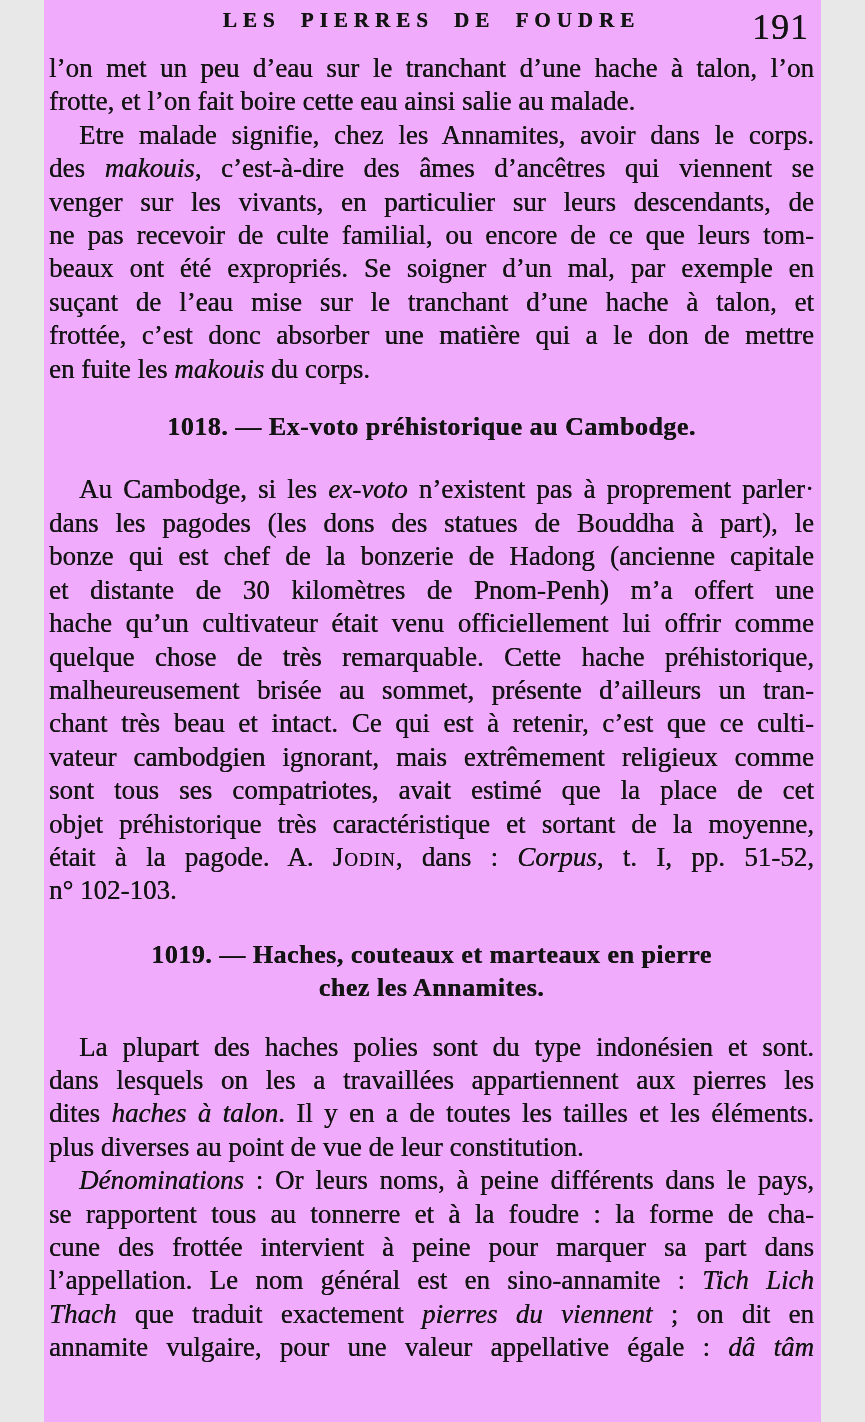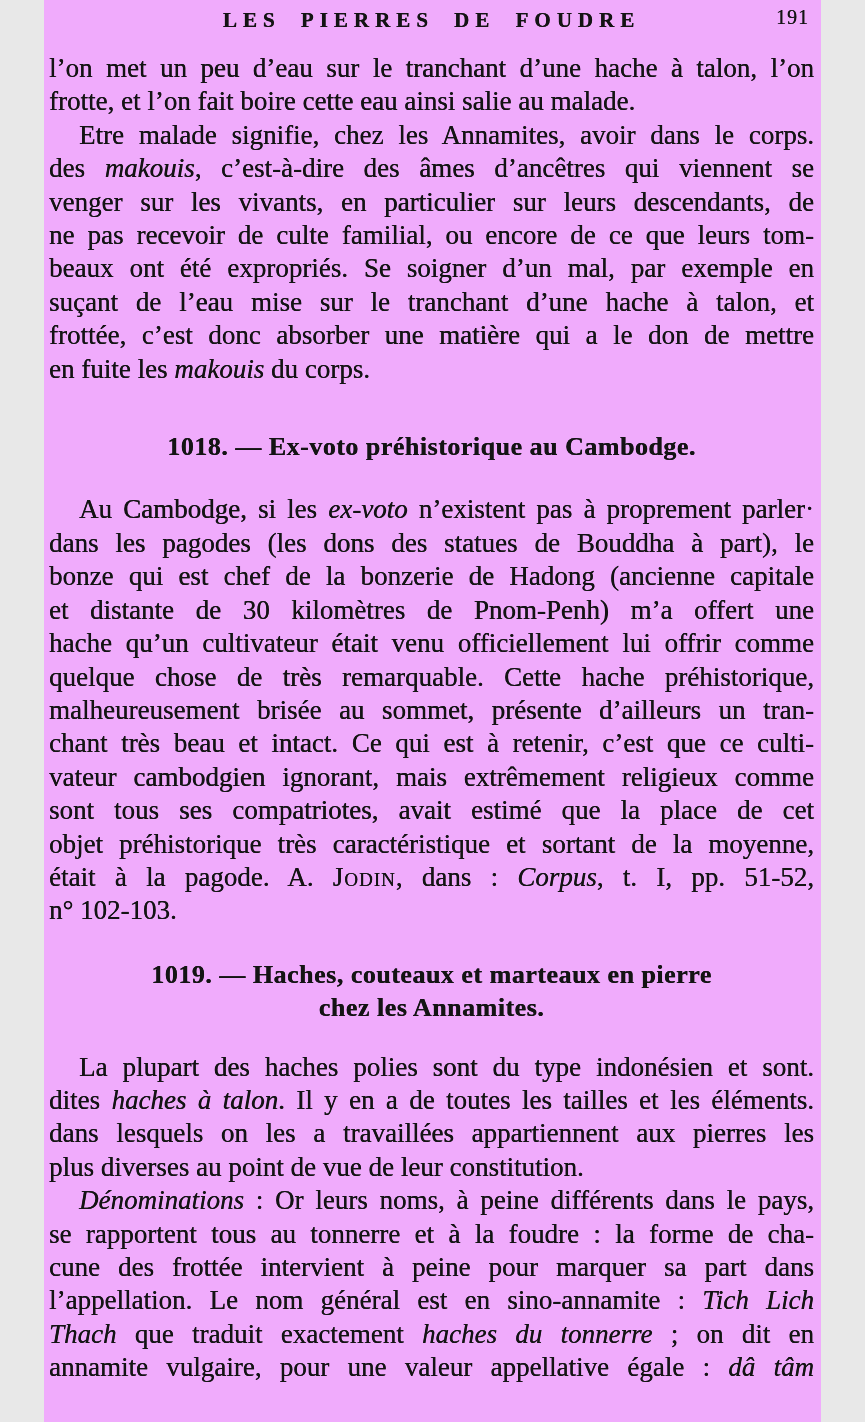--- a/index.html
+++ b/index.html
@@ -22,33 +22,33 @@
   .running-title{
     position:absolute;left:0;right:0;top:2px;
     text-align:center;
     font-size:21px;
     font-weight:bold;
     letter-spacing:6px;
     word-spacing:9px;
   }
   .running-folio{
     position:absolute;right:5px;top:0;
-    font-size:20px;
+    font-size:36px;
     letter-spacing:1px;
   }
   .page-body{margin-top:16px;font-size:27px;}
   .line{
     line-height:33.4px;
     text-align:justify;
     text-align-last:justify;
     white-space:normal;
   }
   .paragraph .line.last{text-align:right;text-align-last:left;}
   .line.indent{text-indent:30px;}
-  .block.heading{margin:44px 0 30px 0;}
+  .block.heading{margin:24px 0 30px 0;}
   .block.heading.h2{margin:30px 0 26px 0;}
   .heading .line{
     text-align:center;text-align-last:center;
     font-weight:bold;
     font-size:26px;
     letter-spacing:0.5px;
   }
   i{}
   .sc{font-variant:small-caps;letter-spacing:1px;}
 </style>
@@ -92,26 +92,26 @@
         <div class="line">objet préhistorique très caractéristique et sortant de la moyenne,</div>
         <div class="line">était à la pagode. A. <span class="sc">Jodin</span>, dans : <i>Corpus</i>, t. I, pp. 51-52,</div>
         <div class="line last">n° 102-103.</div>
       </div>
       <div class="block heading h2">
         <div class="line">1019. — Haches, couteaux et marteaux en pierre</div>
         <div class="line">chez les Annamites.</div>
       </div>
       <div class="block paragraph">
         <div class="line indent">La plupart des haches polies sont du type indonésien et sont.</div>
+        <div class="line">dans lesquels on les a travaillées appartiennent aux pierres les</div>
         <div class="line">dites <i>haches à talon</i>. Il y en a de toutes les tailles et les éléments.</div>
-        <div class="line">dans lesquels on les a travaillées appartiennent aux pierres les</div>
         <div class="line last">plus diverses au point de vue de leur constitution.</div>
       </div>
       <div class="block paragraph">
         <div class="line indent"><i>Dénominations</i> : Or leurs noms, à peine différents dans le pays,</div>
         <div class="line">se rapportent tous au tonnerre et à la foudre : la forme de cha-</div>
         <div class="line">cune des frottée intervient à peine pour marquer sa part dans</div>
         <div class="line">l’appellation. Le nom général est en sino-annamite : <i>Tich Lich</i></div>
-        <div class="line"><i>Thach</i> que traduit exactement <i>haches du tonnerre</i> ; on dit en</div>
+        <div class="line"><i>Thach</i> que traduit exactement <i>pierres du viennent</i> ; on dit en</div>
         <div class="line">annamite vulgaire, pour une valeur appellative égale : <i>dâ tâm</i></div>
       </div>
     </div>
 </div>
 
 </body></html>

